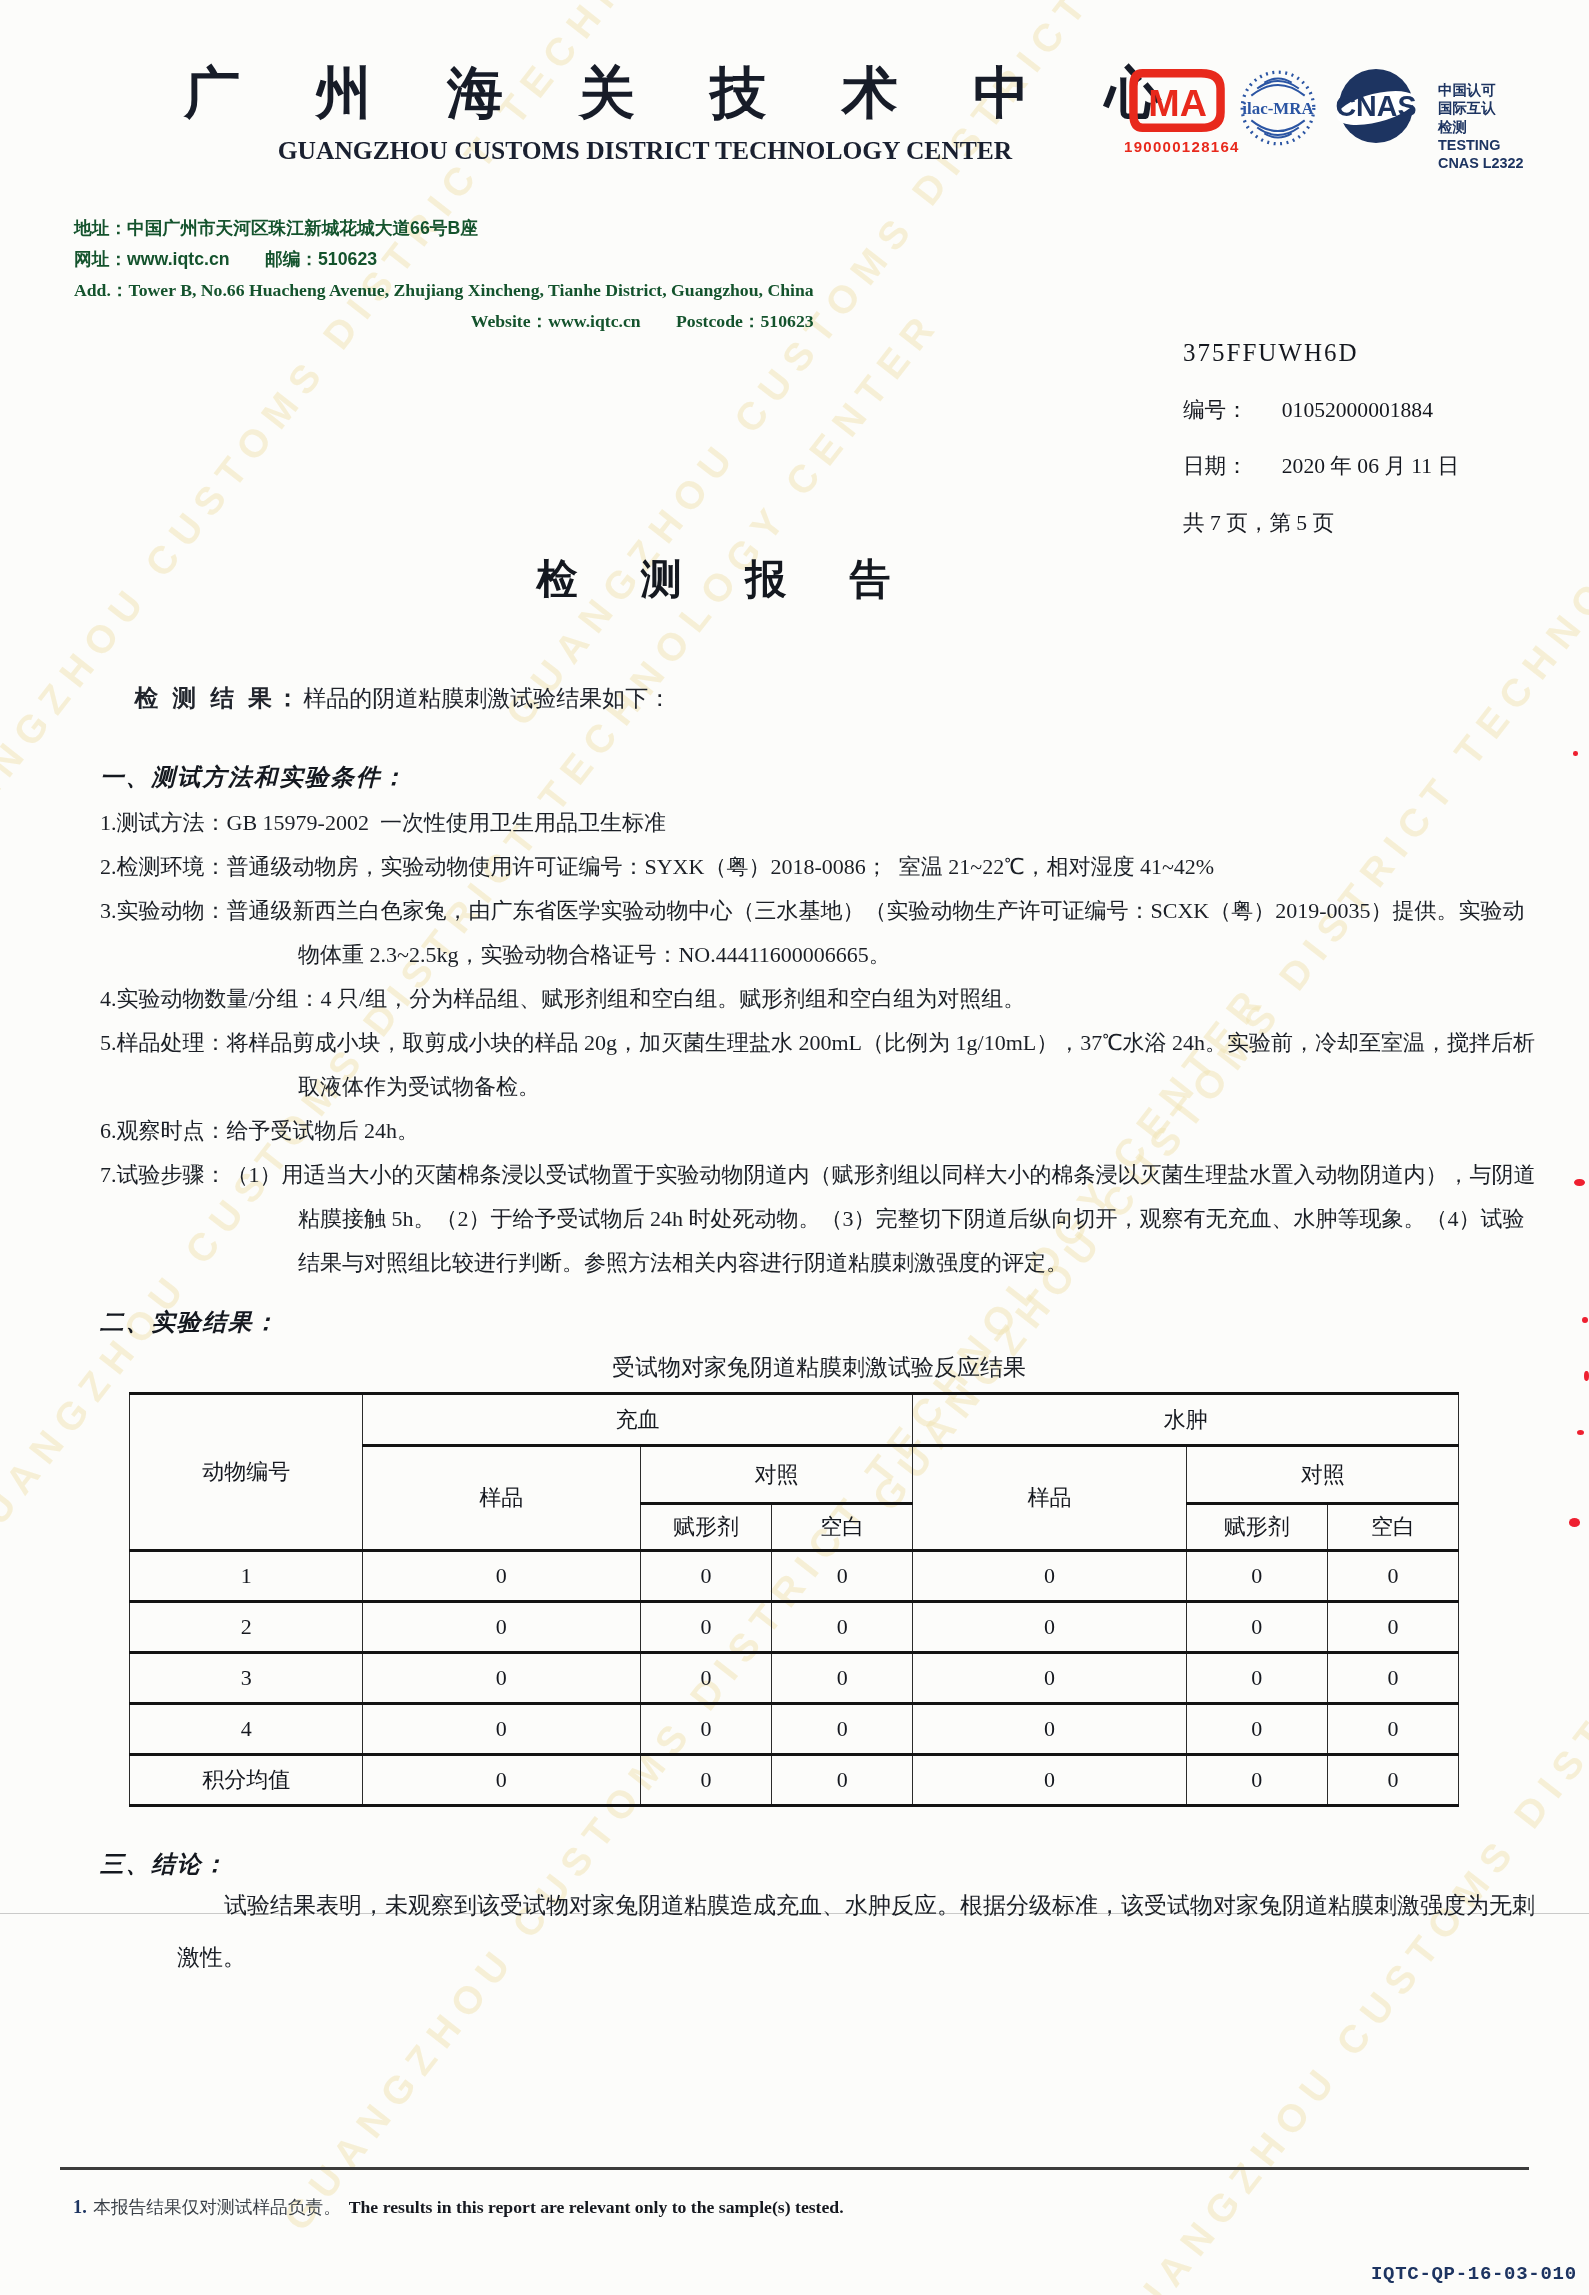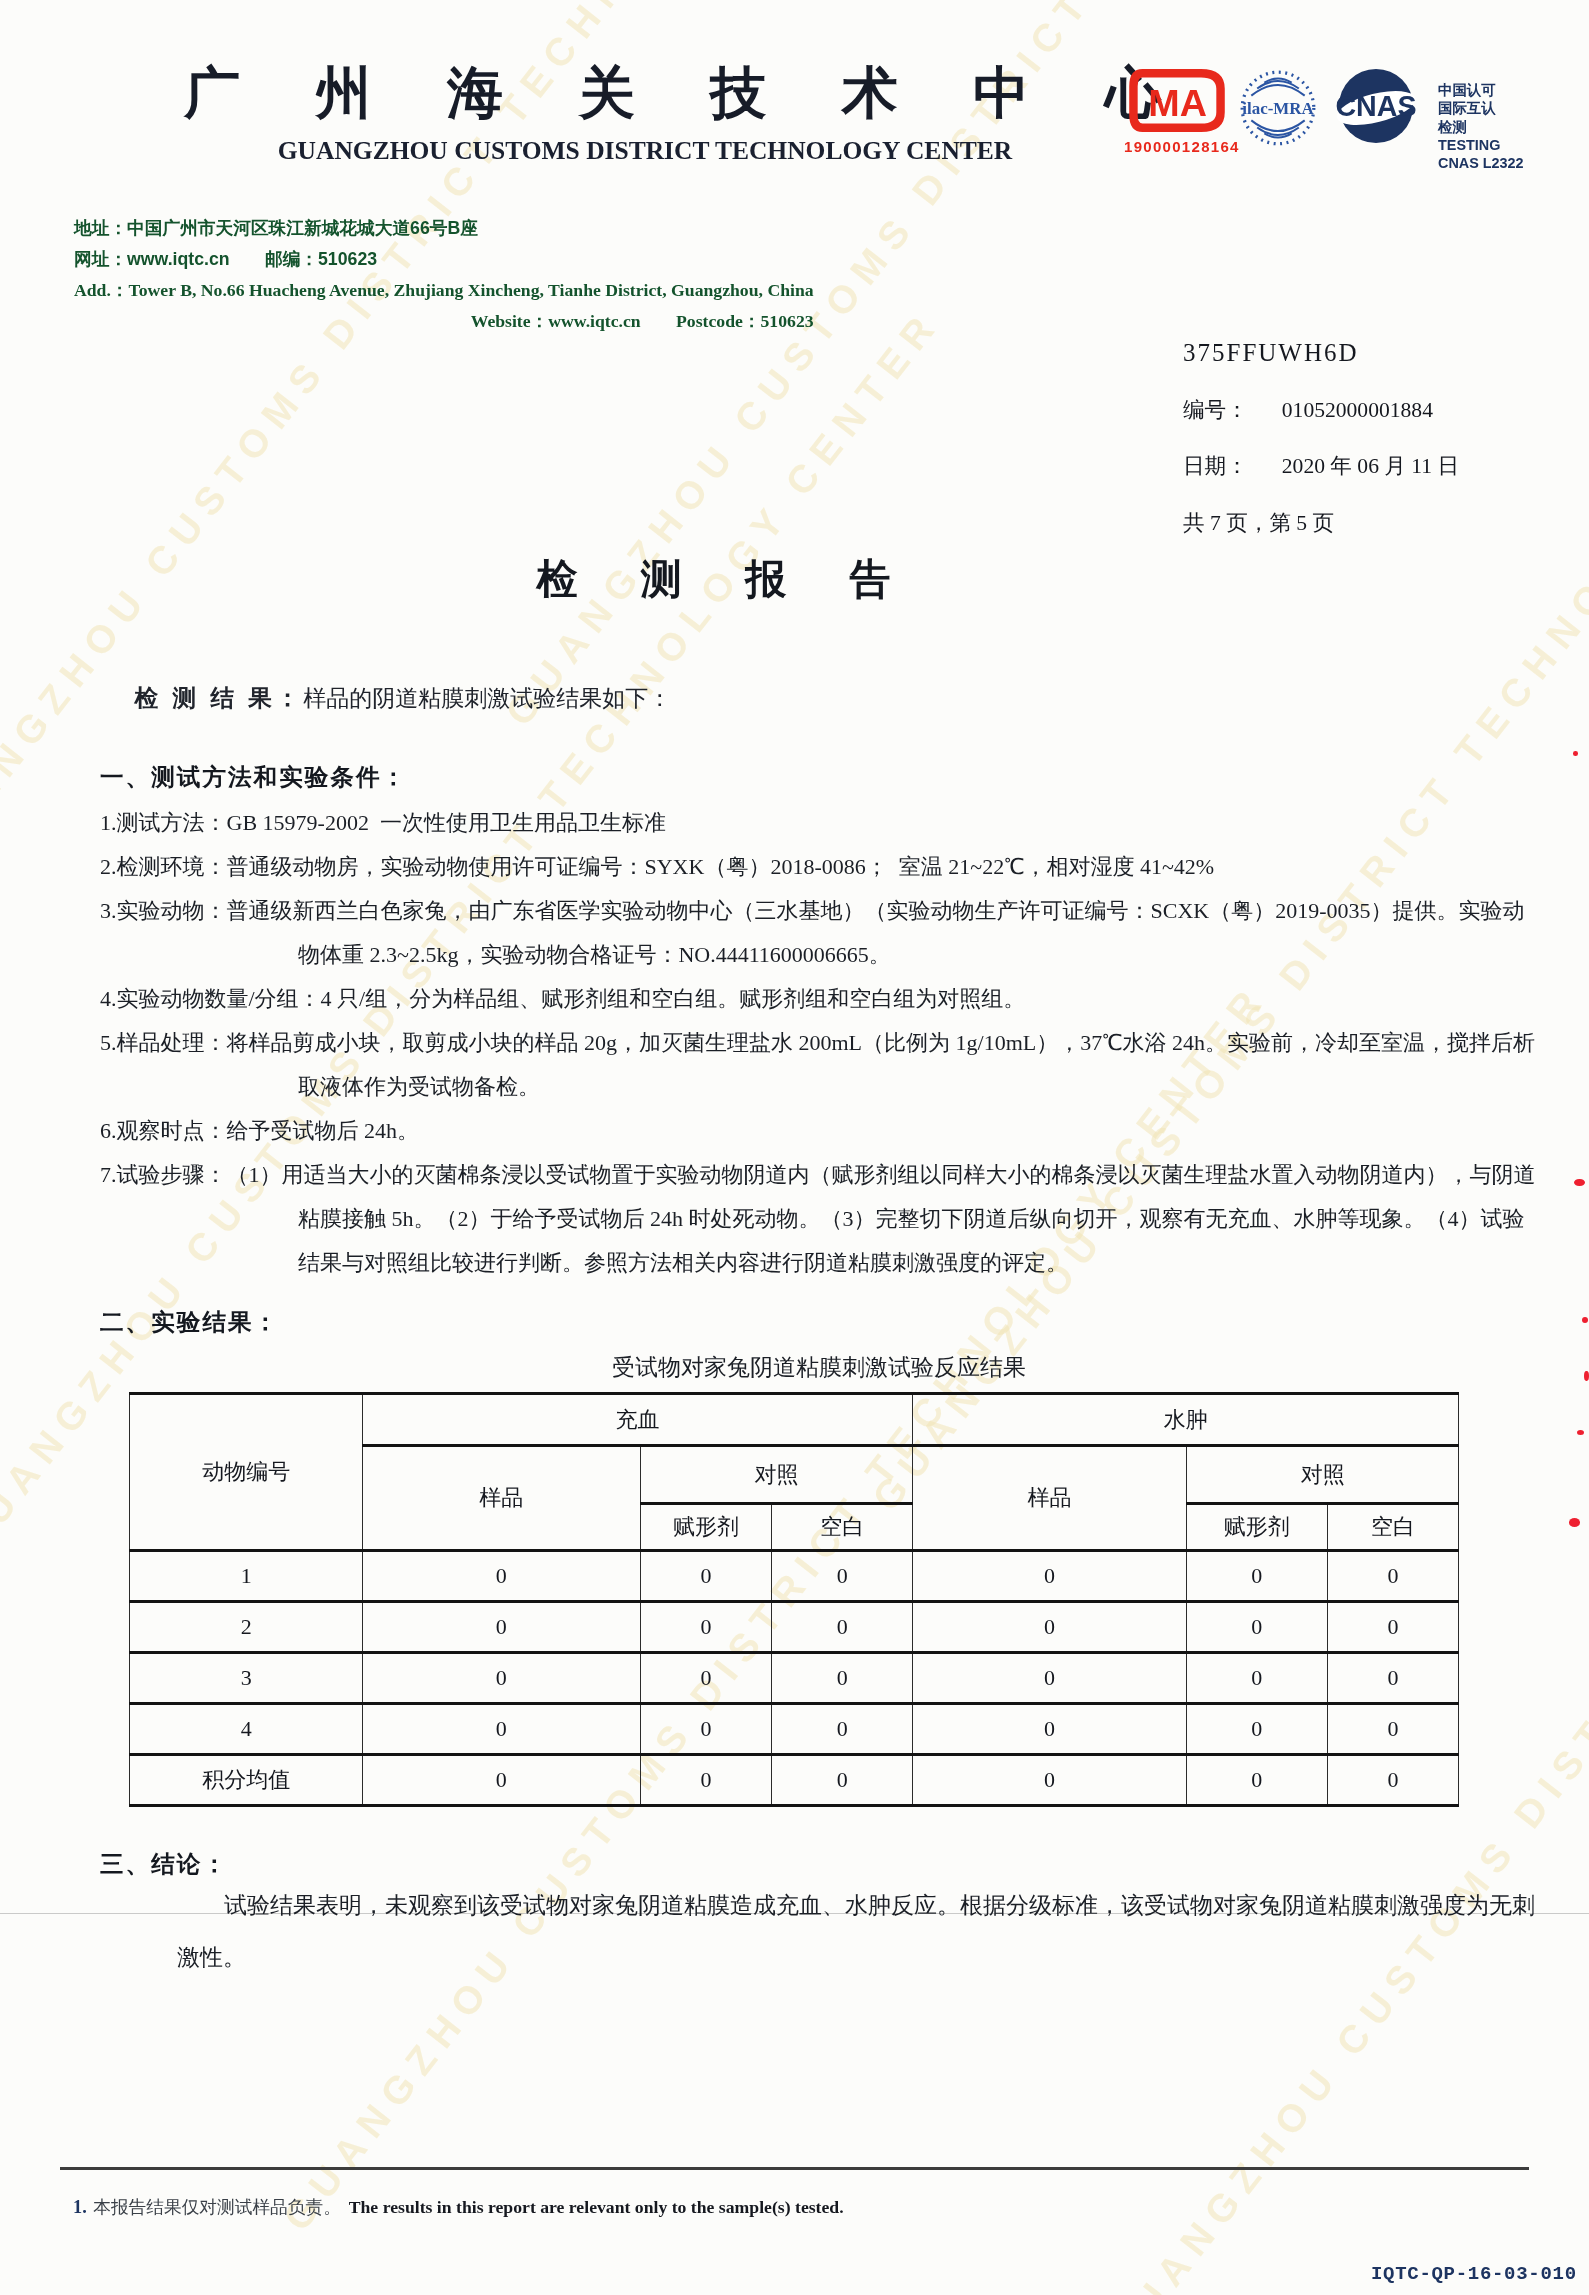--- a/index.html
+++ b/index.html
@@ -34,21 +34,21 @@
   .meta-value{margin-left:34px;}
   
   .doc-title{left:0;top:552px;width:1427px;text-align:center;
              font-family:"Liberation Sans",sans-serif;font-weight:bold;font-size:41px;
              letter-spacing:26px;text-indent:26px;color:#14181f;}
   
   .body{left:100px;top:656px;width:1438px;}
   .result-line{font-size:23px;white-space:pre-wrap;}
   .result-label{font-family:"Liberation Sans",sans-serif;font-weight:bold;font-size:23.6px;letter-spacing:3.9px;}
   .sec-heading{font-family:"Liberation Sans",sans-serif;font-weight:bold;font-size:23.6px;
-               letter-spacing:2px;margin-top:21px;color:#14181f;}
+               letter-spacing:2px;margin-top:21px;color:#14181f;font-style:italic;}
   .items{margin-top:7.9px;}
   .item{font-family:"Liberation Serif",serif;font-size:22px;line-height:44px;
         padding-left:198px;text-indent:-198px;color:#1b1f26;white-space:pre-wrap;}
   .table-title{text-align:center;font-size:23px;margin:14.4px 0 9.2px 0;color:#1b1f26;}
   table.results{margin-left:29.4px;width:1330px;border-collapse:collapse;font-size:22px;color:#15181f;
                 font-family:"Liberation Serif",serif;}
   table.results th,table.results td{border-left:1.3px solid #2b2b2b;border-right:1.3px solid #2b2b2b;
                 border-top:3.3px solid #131313;border-bottom:3.3px solid #131313;
                 text-align:center;vertical-align:middle;font-weight:normal;padding:0;}
   tr.hr1{height:52px;} tr.hr2{height:58px;} tr.hr3{height:47px;} tr.dr{height:51px;}

